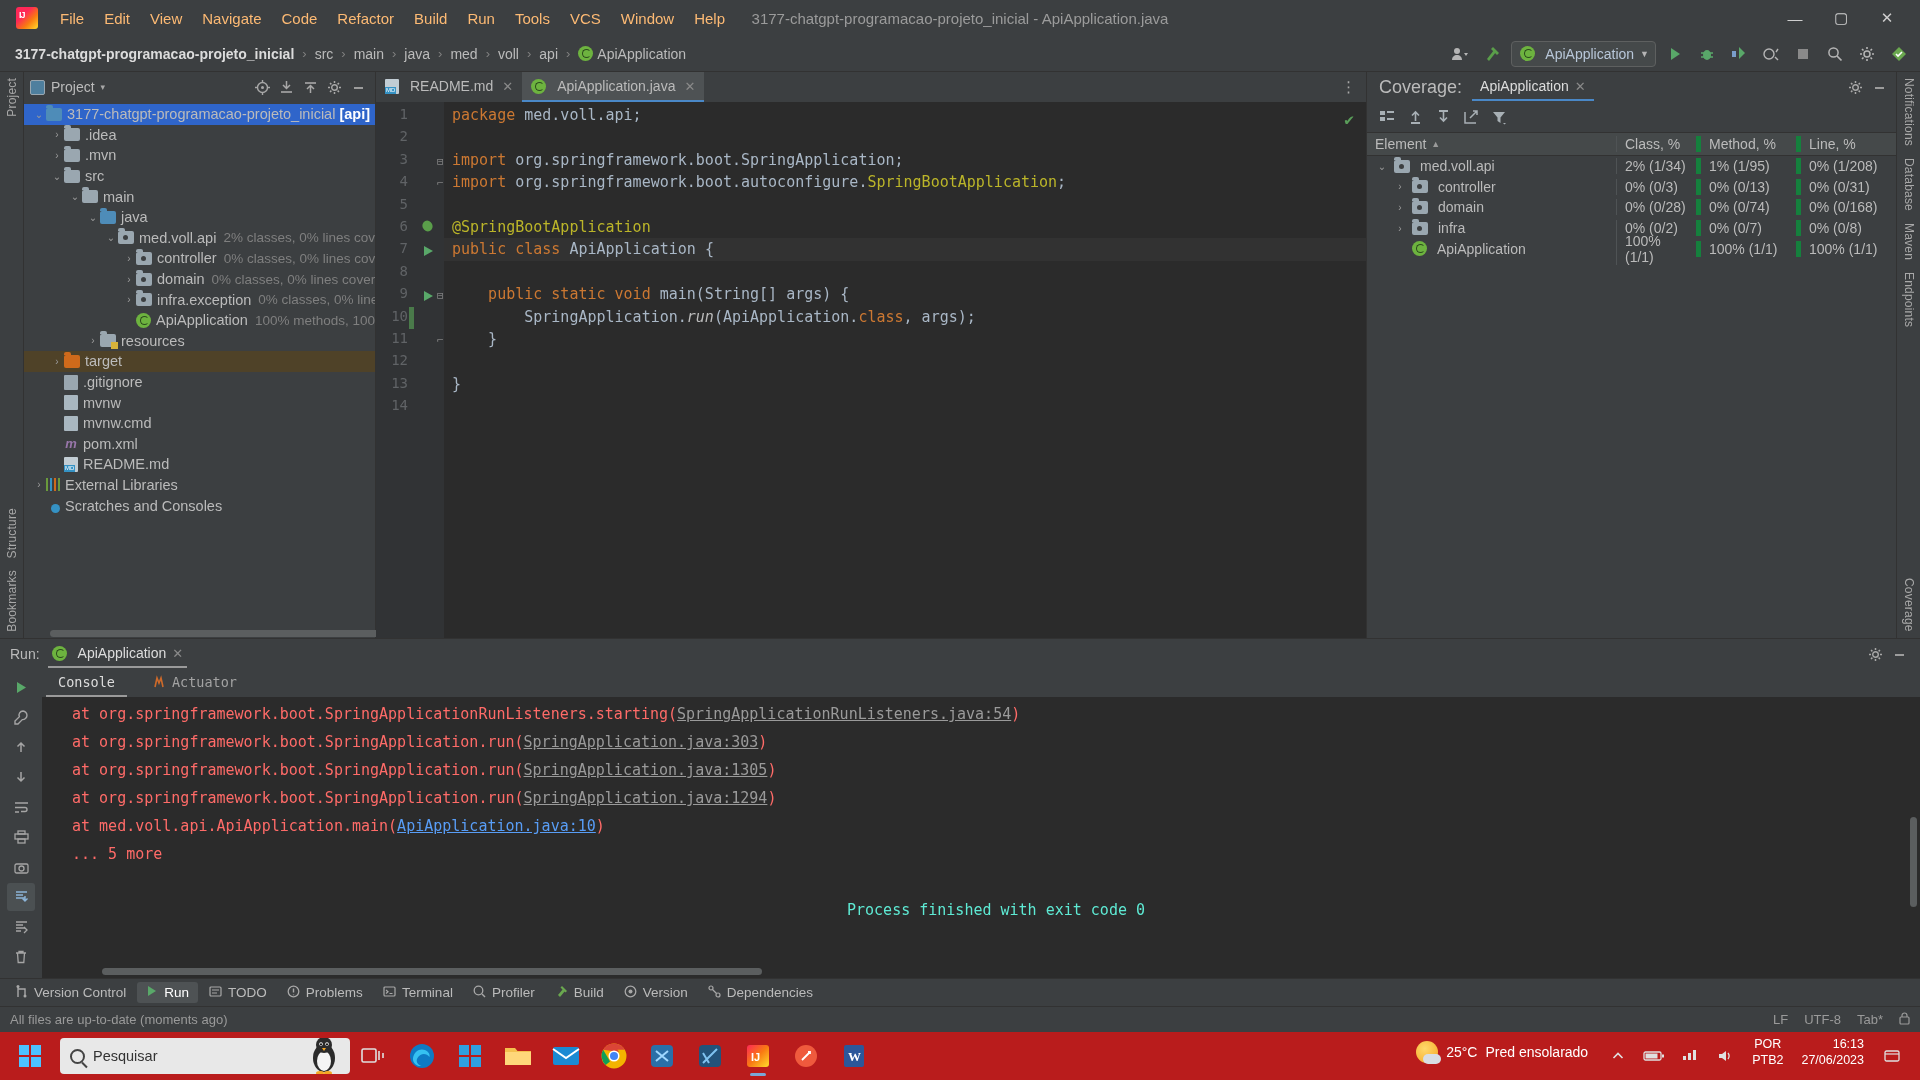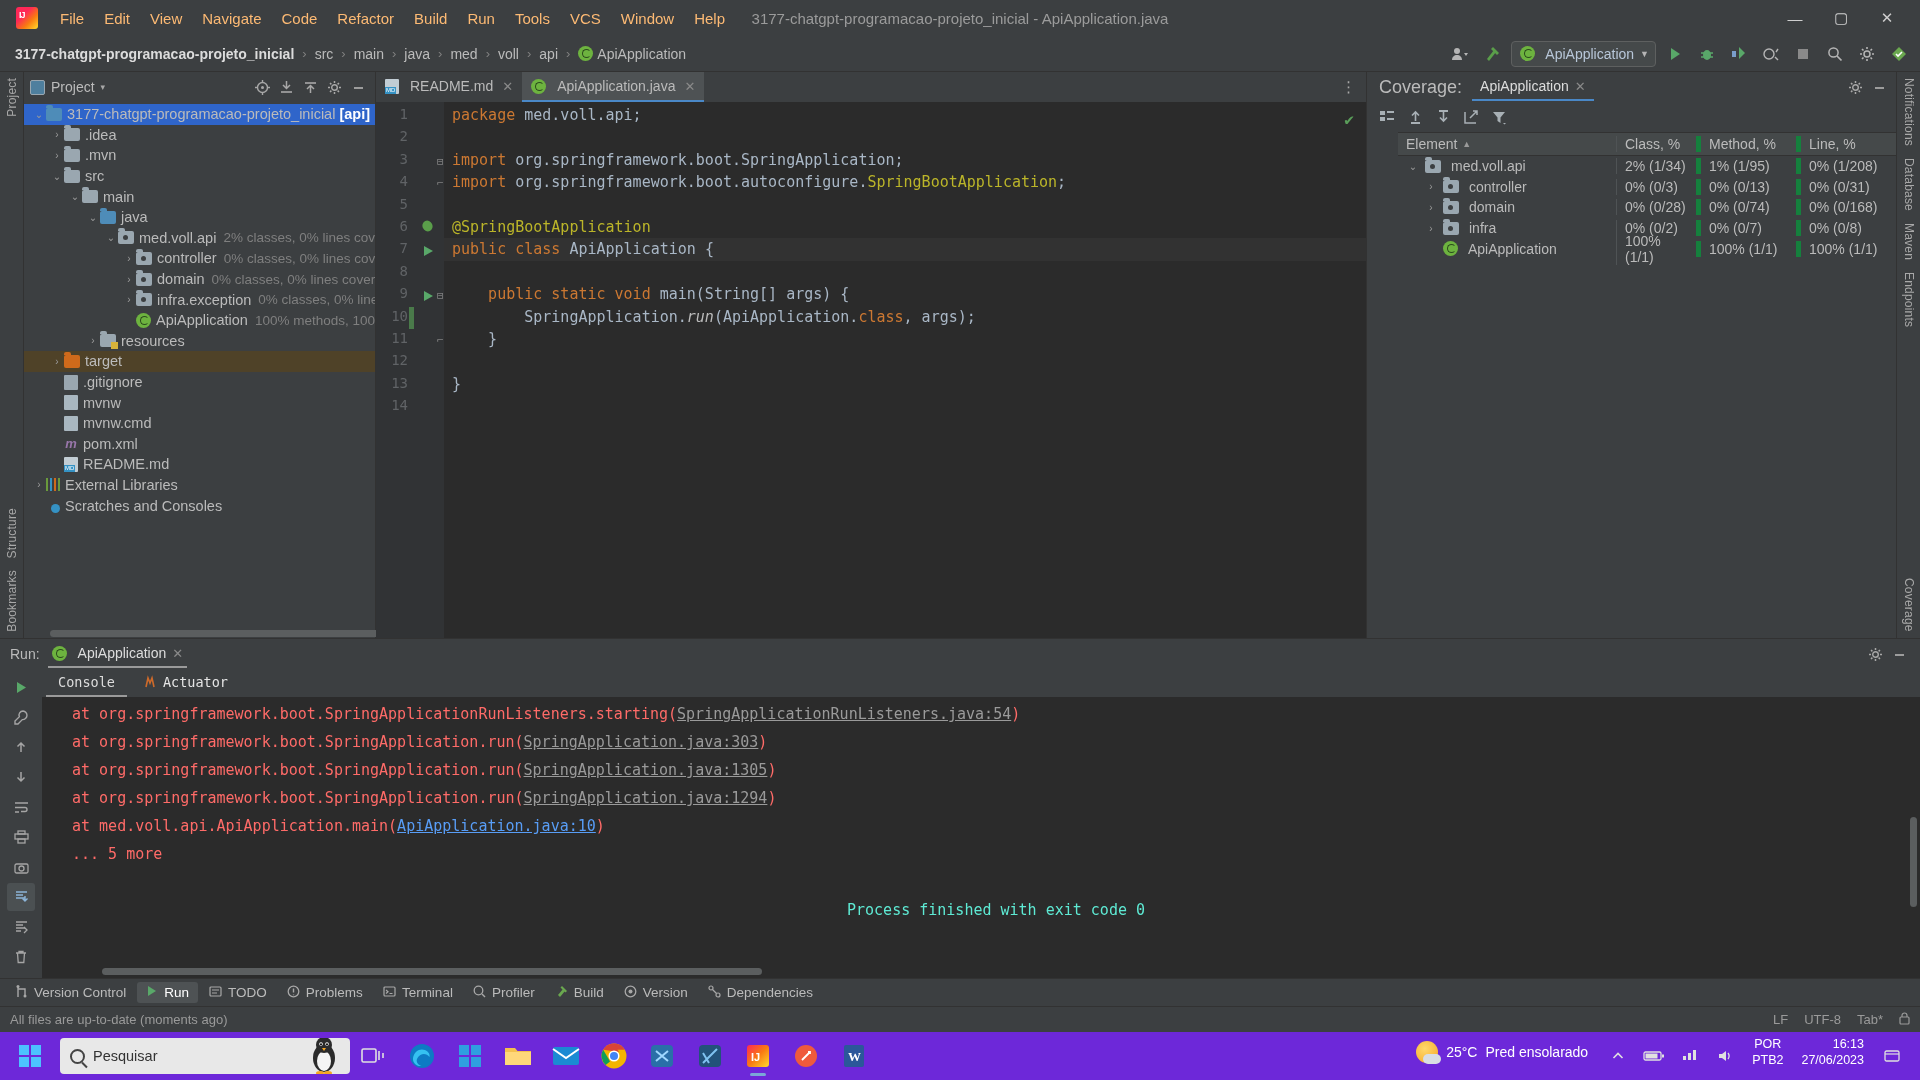--- a/index.html
+++ b/index.html
@@ -99,61 +99,61 @@
 
   
   .coverage { width:530px; flex:none; background:#3c3f41; display:flex; flex-direction:column; border-left:1px solid #323232;}
   .covhead { height:30px; display:flex; align-items:center; padding:0 6px; gap:4px; flex:none; background:#3c3f41;}
   .covhead .lbl { font-size:18px; color:#bbb; padding:0 6px;}
   .covtab { display:flex; align-items:center; gap:6px; font-size:14px; color:#ddd; padding:0 8px; height:28px; border-bottom:2px solid #4a88c7;}
   .covtab .x { color:#8a8a8a; font-size:13px;}
   .covhead .acts { margin-left:auto; display:flex; gap:2px;}
   .covtools { height:30px; display:flex; align-items:center; gap:4px; padding:0 8px; flex:none;}
   .ctico { width:24px; height:24px; display:flex; align-items:center; justify-content:center; color:#a8b0b5; border-radius:3px;}
-  .covtable { flex:1; font-size:14px;padding-left:31px; }
+  .covtable { flex:1; font-size:14px; }
   .covhdr { display:flex; height:24px; align-items:center; background:#45494a; border-top:1px solid #323232; border-bottom:1px solid #323232; color:#bbb;}
   .covhdr div { padding:0 8px; }
   .c-el { flex:1; display:flex; align-items:center; gap:5px;}
   .c-n { width:80px; text-align:left; border-left:1px solid #4f5355; }
   .c-n2 { width:100px; text-align:left; border-left:5px solid #15803d; }
   .covrow { display:flex; height:20.6px; align-items:center; color:#bbb;}
   .covrow > div { padding:0 8px; }
 
   
   .runpanel { height:340px; flex:none; background:#3c3f41; display:flex; flex-direction:column; border-top:1px solid #323232;}
   .runhead { height:30px; display:flex; align-items:center; padding:0 10px; gap:8px; flex:none;}
   .runhead .rl { font-size:14px; color:#bbb;}
   .runtab { display:flex; align-items:center; gap:6px; font-size:14px; color:#ddd; height:28px; padding:0 4px; border-bottom:2px solid #9a9a9a;}
   .runhead .acts { margin-left:auto; display:flex; gap:2px;}
   .runbody { flex:1; display:flex; min-height:0; }
   .runleftbar { width:42px; flex:none; display:flex; flex-direction:column; align-items:center; padding-top:4px; gap:2px;}
   .rbi { width:28px;height:28px;display:flex;align-items:center;justify-content:center;color:#a5a5a5;font-size:14px;border-radius:3px;}
   .consolecol { flex:1; display:flex; flex-direction:column; min-width:0;}
-  .subtabs { height:28px; display:flex; align-items:stretch; gap:4px; flex:none; padding-left:4px;}
-  .stab { display:flex; align-items:center; gap:6px; padding:0 12px; font-size:13.5px; color:#e5e5e5; border-bottom:2px solid transparent; font-family:"DejaVu Sans Mono", monospace;}
+  .subtabs { height:28px; display:flex; align-items:stretch; gap:13px; flex:none; padding-left:4px;}
+  .stab { display:flex; align-items:center; gap:6px; padding:0 12px; font-size:13.5px; color:#a3a3a3; border-bottom:2px solid transparent; font-family:"DejaVu Sans Mono", monospace;}
   .stab.active { border-bottom-color:#9a9a9a; color:#ddd;}
   .console { flex:1; background:#2b2b2b; font-family:"DejaVu Sans Mono", monospace; font-size:15px; padding:8px 0 0 30px; overflow:hidden; position:relative;}
   .cline { height:28px; white-space:pre; color:#ff6b68;}
   .cline .lnk { color:#9a9a9a; text-decoration:underline;}
   .cline .lnkb { color:#589df6; text-decoration:underline;}
   .cline.white { color:#5eead4;text-align:center; }
   .chscroll { position:absolute; left:60px; bottom:3px; width:660px; height:7px; background:#5b5e5f; border-radius:4px;}
   .cvscroll { position:absolute; right:3px; top:120px; width:7px; height:90px; background:#5b5e5f; border-radius:4px;}
 
   
   .twbar { height:28px; background:#3c3f41; display:flex; align-items:center; padding:0 6px; gap:2px; flex:none; border-top:1px solid #323232;}
   .twb { display:flex; align-items:center; gap:6px; padding:3px 9px; font-size:13.5px; color:#bbbbbb; border-radius:3px;}
   .twb.active{ background:#4e5254; color:#fff;}
 
   
   .statusbar { height:26px; background:#3c3f41; display:flex; align-items:center; padding:0 10px; font-size:13px; color:#9a9a9a; flex:none; border-top:1px solid #323232;}
   .statusbar .right { margin-left:auto; display:flex; gap:16px; align-items:center;}
 
   
-  .taskbar { position:absolute; left:0; top:1032px; width:1920px; height:48px; background:#6d28d9; display:flex; align-items:center; padding:0 6px; }
+  .taskbar { position:absolute; left:0; top:1032px; width:1920px; height:48px; background:#b91c1c; display:flex; align-items:center; padding:0 6px; }
   .startbtn { width:48px;height:40px;display:flex;align-items:center;justify-content:center;border-radius:4px;}
   .winlogo{display:grid;grid-template-columns:10px 10px;grid-template-rows:10px 10px;gap:2.5px;}
   .winlogo i{background:#4cc2ff;display:block;}
   .searchbox { width:290px;height:36px;background:#e8e8e8;border-radius:4px;display:flex;align-items:center;padding:0 10px;gap:8px;color:#333;font-size:14.5px;margin-left:6px;position:relative;overflow:hidden;}
   .searchbox .mag{ width:15px;height:15px;border:2px solid #444;border-radius:50%;position:relative;flex:none;}
   .searchbox .mag::after{content:"";position:absolute;right:-5px;bottom:-4px;width:7px;height:2px;background:#444;transform:rotate(45deg);}
   .penguin{position:absolute;right:4px;bottom:-2px;width:44px;height:44px;}
   .tbicon { width:48px;height:44px;display:flex;align-items:center;justify-content:center;border-radius:4px;position:relative;}
   .tbicon.run::after{content:"";position:absolute;bottom:2px;left:50%;transform:translateX(-50%);width:16px;height:3px;border-radius:2px;background:#7ba7d7;}
   .tray { margin-left:auto; display:flex; align-items:flex-start; gap:4px; padding-right:6px; color:#e8e8e8; font-size:13px;}

